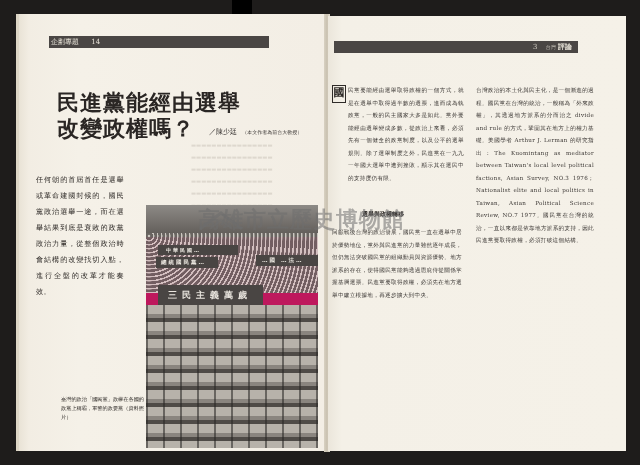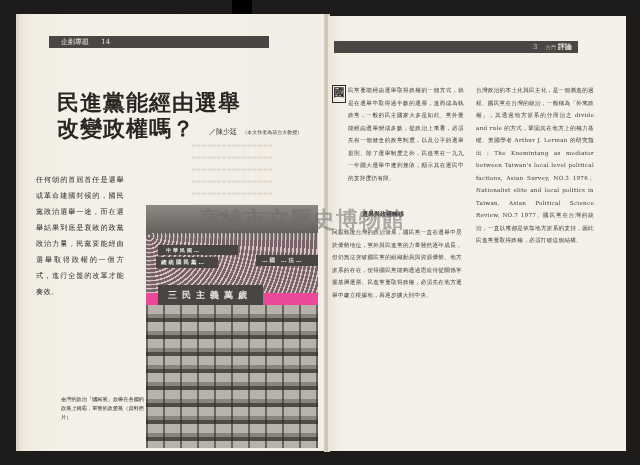--- a/index.html
+++ b/index.html
@@ -6,36 +6,36 @@
     html, body { width: 640px; height: 465px; overflow: hidden; background: #1e1c1b; }
     body { position: relative; font-family: "DejaVu Serif", serif; }
     .spread { position: absolute; left: 0; top: 0; width: 640px; height: 465px; }
     .page { position: absolute; background: #f3efe6; overflow: hidden; }
     .page-left { left: 16px; top: 14px; width: 310px; height: 437px; background: linear-gradient(90deg, #e9e3d6 0px, #f2ede3 10px, #f5f1e8 60px, #f3eee5 100%); border-left: 3px solid #ddd6c6; }
     .page-right { left: 328px; top: 16px; width: 298px; height: 435px; background: linear-gradient(90deg, #ebe6db 0px, #f4f0e7 14px, #f5f1e8 100%); }
     .gutter { position: absolute; left: 324px; top: 14px; width: 6px; height: 438px; background: linear-gradient(90deg, #d8d1c2, #c9c1b0, #e2dccf); }
     .spine-dark { position: absolute; left: 232px; top: 0; width: 20px; height: 20px; background: #000; }
 
     .header-bar { position: absolute; height: 12px; background: #4a4644; color: #e7e2d7; font-size: 7px; line-height: 12px; }
-    .header-left { left: 30px; top: 22px; width: 220px; padding-left: 12px; }
+    .header-left { left: 30px; top: 22px; width: 220px; padding-left: 2px; }
     .header-right { left: 6px; top: 25px; width: 244px; text-align: right; padding-right: 6px; }
     .header-right .pg { margin-right: 6px; opacity: 0.8; }
     .header-right .sect { font-weight: bold; font-family: "DejaVu Sans", sans-serif; }
 
     .title { position: absolute; left: 38px; top: 76px; font-family: Liberation Serif, serif; font-weight: bold; font-size: 22px; line-height: 26px; color: #2a2624; letter-spacing: 1px; }
     .byline { position: absolute; left: 190px; top: 113px; font-size: 7px; color: #3a3634; white-space: nowrap; }
     .byline .aff { font-size: 5px; margin-left: 3px; }
 
     .col { position: absolute; font-size: 5.6px; line-height: 12.5px; color: #3b3734; letter-spacing: 0.3px; text-align: justify; }
     .left-intro { left: 33px; top: 172px; width: 88px; font-size: 7.2px; line-height: 16px; color: #2f2b28; }
     .caption { position: absolute; left: 58px; top: 395px; width: 88px; font-size: 5.2px; line-height: 9px; color: #2f2b28; }
 
     .ghost-text { position: absolute; color: rgba(120,112,102,0.18); font-size: 5.4px; line-height: 12px; overflow: hidden; }
 
-    .photo { position: absolute; left: 146px; top: 205px; width: 172px; height: 243px; background: #ec4899; overflow: hidden; }
+    .photo { position: absolute; left: 146px; top: 205px; width: 172px; height: 243px; background: #be185d; overflow: hidden; }
     .photo .sky { position: absolute; left: 0; top: 0; width: 100%; height: 32px; background: linear-gradient(180deg,#8d8a86,#5e5a56); }
     .photo .crowd { position: absolute; left: 0; top: 28px; width: 100%; height: 60px;
       background: repeating-radial-gradient(circle at 3px 3px, #d6d2cb 0 1.4px, #6a6662 1.6px 4px); opacity: 0.9; }
     .photo .troops { position: absolute; left: 0; top: 100px; width: 100%; height: 145px;
       background:
         repeating-linear-gradient(90deg, rgba(40,38,36,0.55) 0 2px, transparent 2px 17px),
         repeating-linear-gradient(180deg, #b7b2aa 0 9px, #8a857f 9px 13px, #4f4b47 13px 17px);
     }
     .banner { position: absolute; background: #494543; color: #e9e5de; font-family: "DejaVu Sans", sans-serif; font-weight: bold; white-space: nowrap; letter-spacing: 2px; }
     .banner-1 { left: 12px; top: 40px; width: 80px; height: 10px; font-size: 5px; line-height: 10px; padding-left: 8px; }
@@ -71,21 +71,21 @@
       <div>改變政權嗎？</div>
     </div>
 
     <div class="byline">
       <span>／陳少廷</span>
       <span class="aff">（本文作者為前台大教授）</span>
     </div>
 
     <div class="ghost-text" style="left:172px; top:125px; width:120px; height:80px;">▬▬▬▬▬▬▬▬▬▬▬▬▬▬▬▬<br>▬▬▬▬▬▬▬▬▬▬▬▬▬▬▬▬<br>▬▬▬▬▬▬▬▬▬▬▬▬▬▬▬▬<br>▬▬▬▬▬▬▬▬▬▬▬▬▬▬▬▬<br>▬▬▬▬▬▬▬▬▬▬▬▬▬▬▬▬<br>▬▬▬▬▬▬▬▬▬▬▬▬▬▬▬▬</div>
 
-    <div class="col left-intro" style="position:absolute; left:17px; top:158px;">任何朝的首屆首任是選舉或革命建國封候的，國民黨政治選舉一途，而在選舉結果到底是衰敗的政黨政治力量，民黨要能經由選舉取得政權的一個方式，進行全盤的改革才能奏效。</div>
+    <div class="col left-intro" style="position:absolute; left:17px; top:158px;">任何朝的首屆首任是選舉或革命建國封候的，國民黨政治選舉一途，而在選舉結果到底是衰敗的政黨政治力量，從整個政治時會結構的改變找切入點，進行全盤的改革才能奏效。</div>
 
     <div class="caption" style="left:42px; top:381px;">臺灣的政治「國民黨」政權在各國的政黨上稱霸，軍警的政要黨（資料照片）</div>
   </div>
 
   <div class="photo">
     <div class="sky"></div>
     <div class="crowd"></div>
     <div class="banner banner-1">中華民國…</div>
     <div class="banner banner-2">總統國民黨…</div>
     <div class="banner banner-3">…國 …法…</div>

